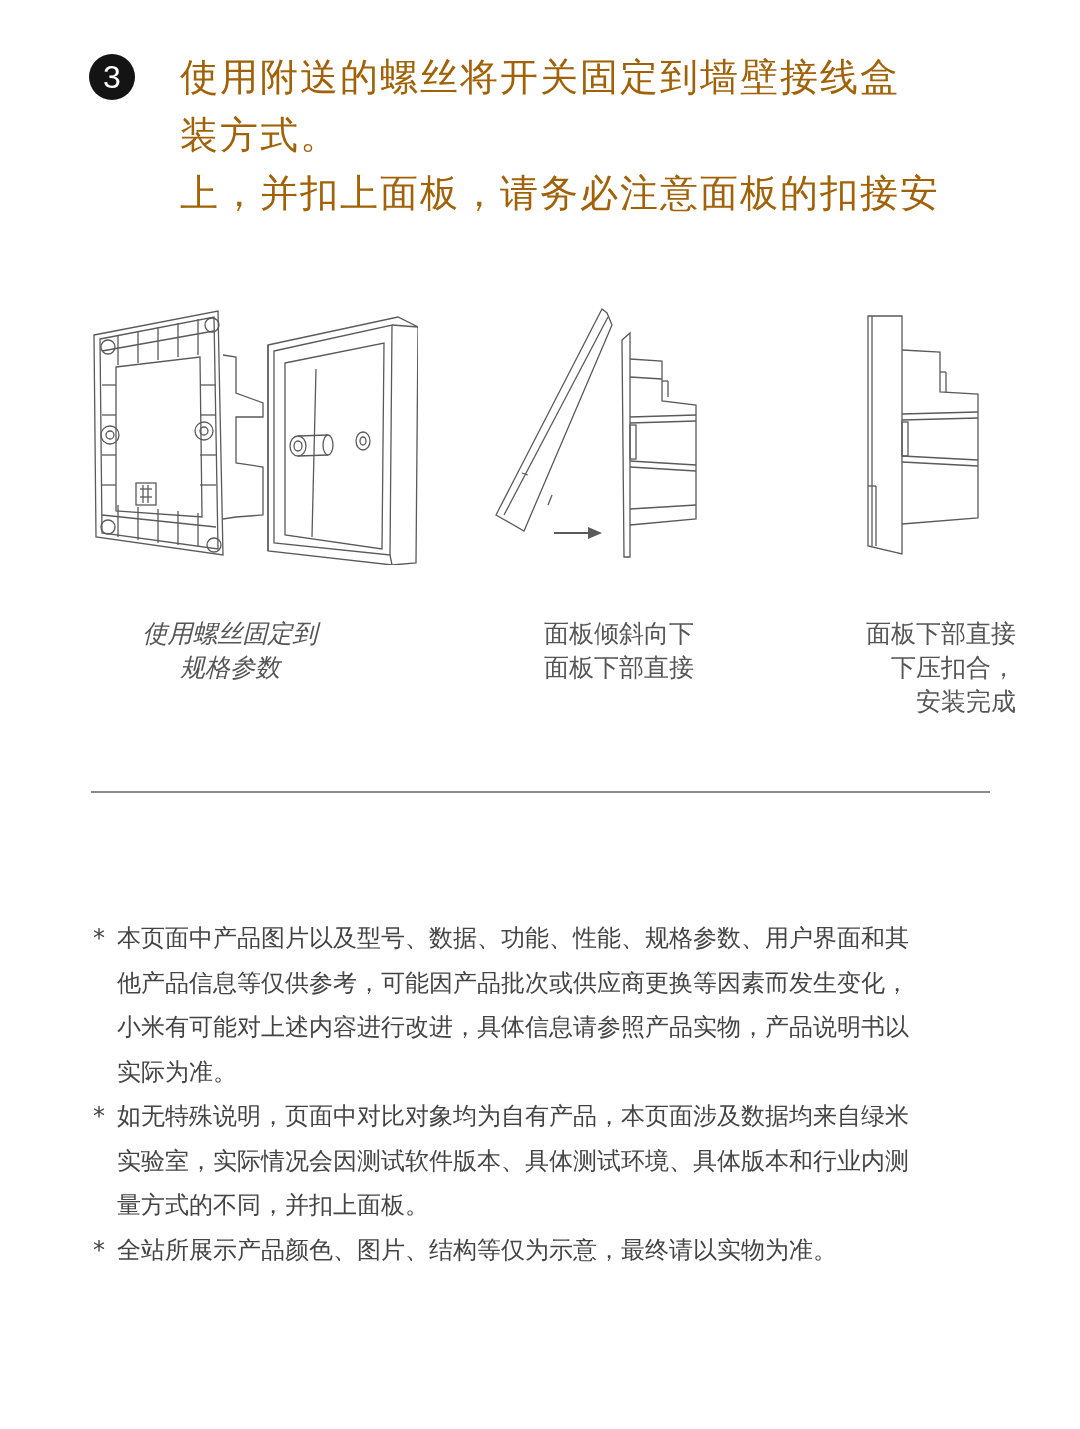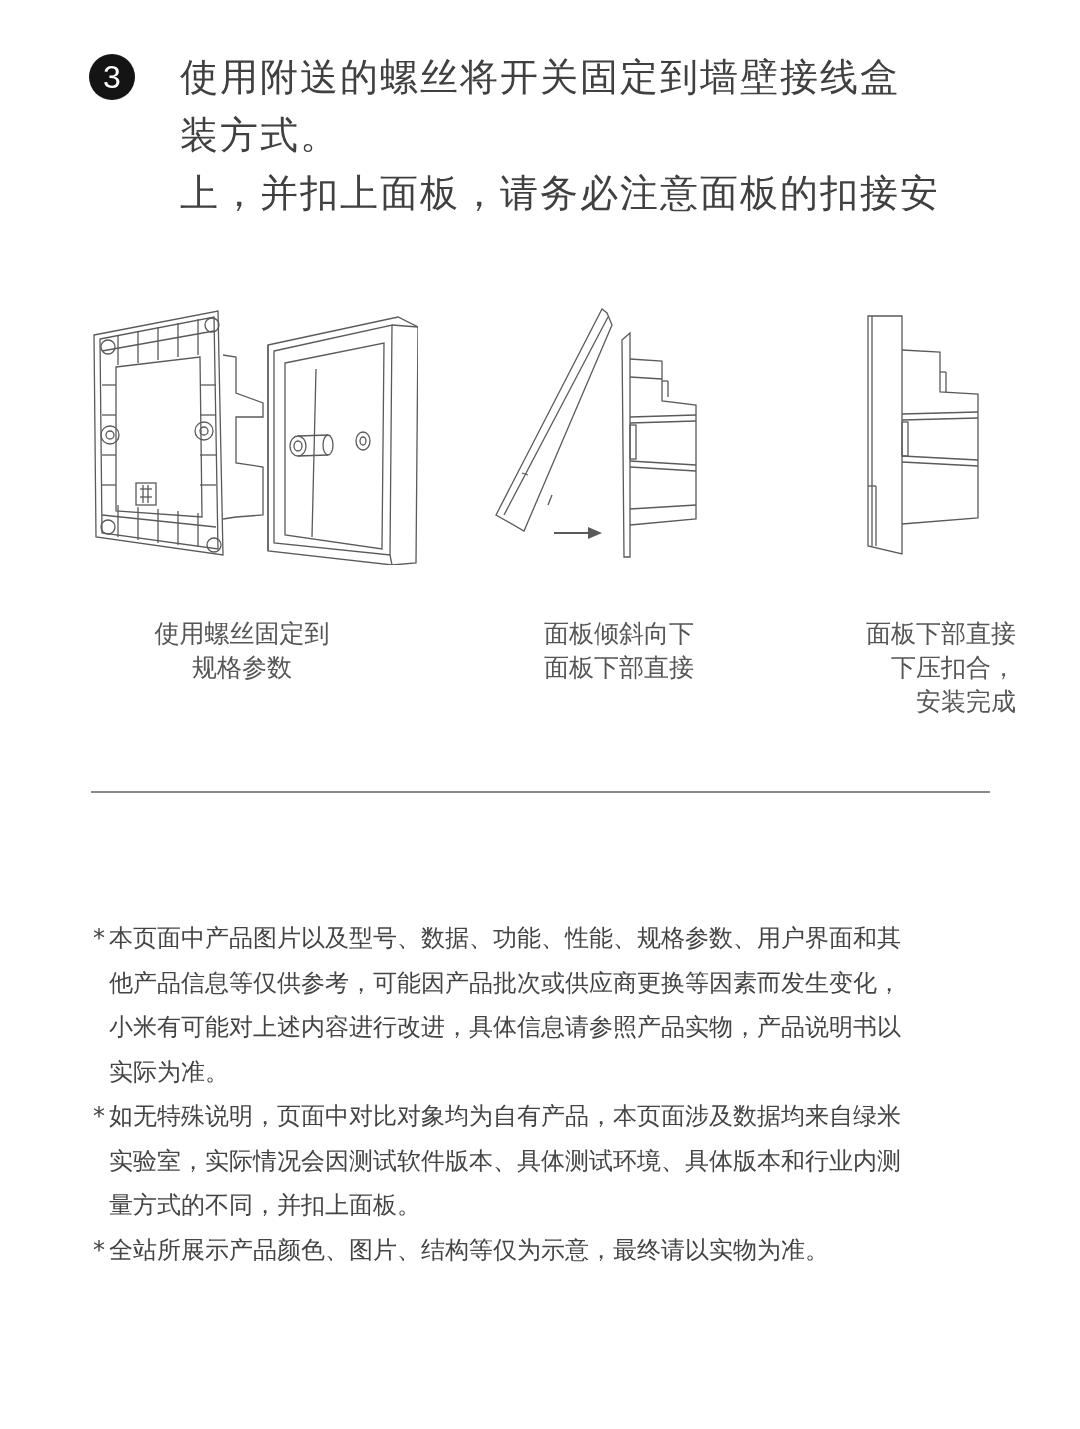--- a/index.html
+++ b/index.html
@@ -9,41 +9,41 @@
       color: #555555;
     }
     .step-badge {
       position: absolute; left: 89px; top: 54px; width: 46px; height: 46px;
       border-radius: 50%; background: #141414; color: #ffffff;
       font-family: "Liberation Sans", sans-serif; font-size: 32px; line-height: 46px;
       text-align: center;
     }
     .step-title {
       position: absolute; left: 180px; top: 48px; width: 790px;
-      font-size: 38px; line-height: 58px; color: #404040; letter-spacing: 2px;
+      font-size: 38px; line-height: 58px; color: #a16207; letter-spacing: 2px;
     }
     .step-title div { white-space: nowrap; }
     .illus { position: absolute; }
     .illus svg { display: block; }
     .caption {
       position: absolute; top: 617px; text-align: center;
       font-size: 25px; line-height: 34px; color: #555555;
     }
     .caption div { white-space: nowrap; }
     .divider {
       position: absolute; left: 91px; top: 791px; width: 899px; height: 2px;
       background: #8a8a8a;
     }
     .notes {
       position: absolute; left: 93px; top: 916px; width: 910px;
       font-size: 24px; line-height: 44.5px; color: #444444;
     }
     .note { position: relative; padding-left: 16px; }
     .note .star { position: absolute; left: 0; top: 0; }
-    .note .line { white-space: nowrap; }
+    .note .line { white-space: nowrap; margin-left: 8px; }
   </style>
 </head>
 <body>
 
 <div class="step-badge">3</div>
 <div class="step-title">
   <div>使用附送的螺丝将开关固定到墙壁接线盒</div>
   <div>装方式。</div>
   <div>上，并扣上面板，请务必注意面板的扣接安</div>
 </div>
@@ -152,21 +152,21 @@
     <line x1="78" y1="62" x2="84" y2="62"></line>
       <line x1="84" y1="62" x2="84" y2="82"></line>
     <line x1="40" y1="104" x2="116" y2="102"></line>
     <line x1="40" y1="110" x2="116" y2="108"></line>
     <line x1="40" y1="146" x2="116" y2="150"></line>
     <line x1="40" y1="152" x2="116" y2="156"></line>
     <rect x="40" y="112" width="6" height="34"></rect>
   </svg>
 </div>
 
-<div class="caption" style="left:128px; width:228px;">
+<div class="caption" style="left:116px; width:228px;font-style:italic;">
   <div>使用螺丝固定到</div>
   <div>规格参数</div>
 </div>
 <div class="caption" style="left:508px; width:222px;">
   <div>面板倾斜向下</div>
   <div>面板下部直接</div>
 </div>
 <div class="caption" style="left:824px; width:192px;text-align:right;">
   <div>面板下部直接</div>
   <div>下压扣合，</div>

